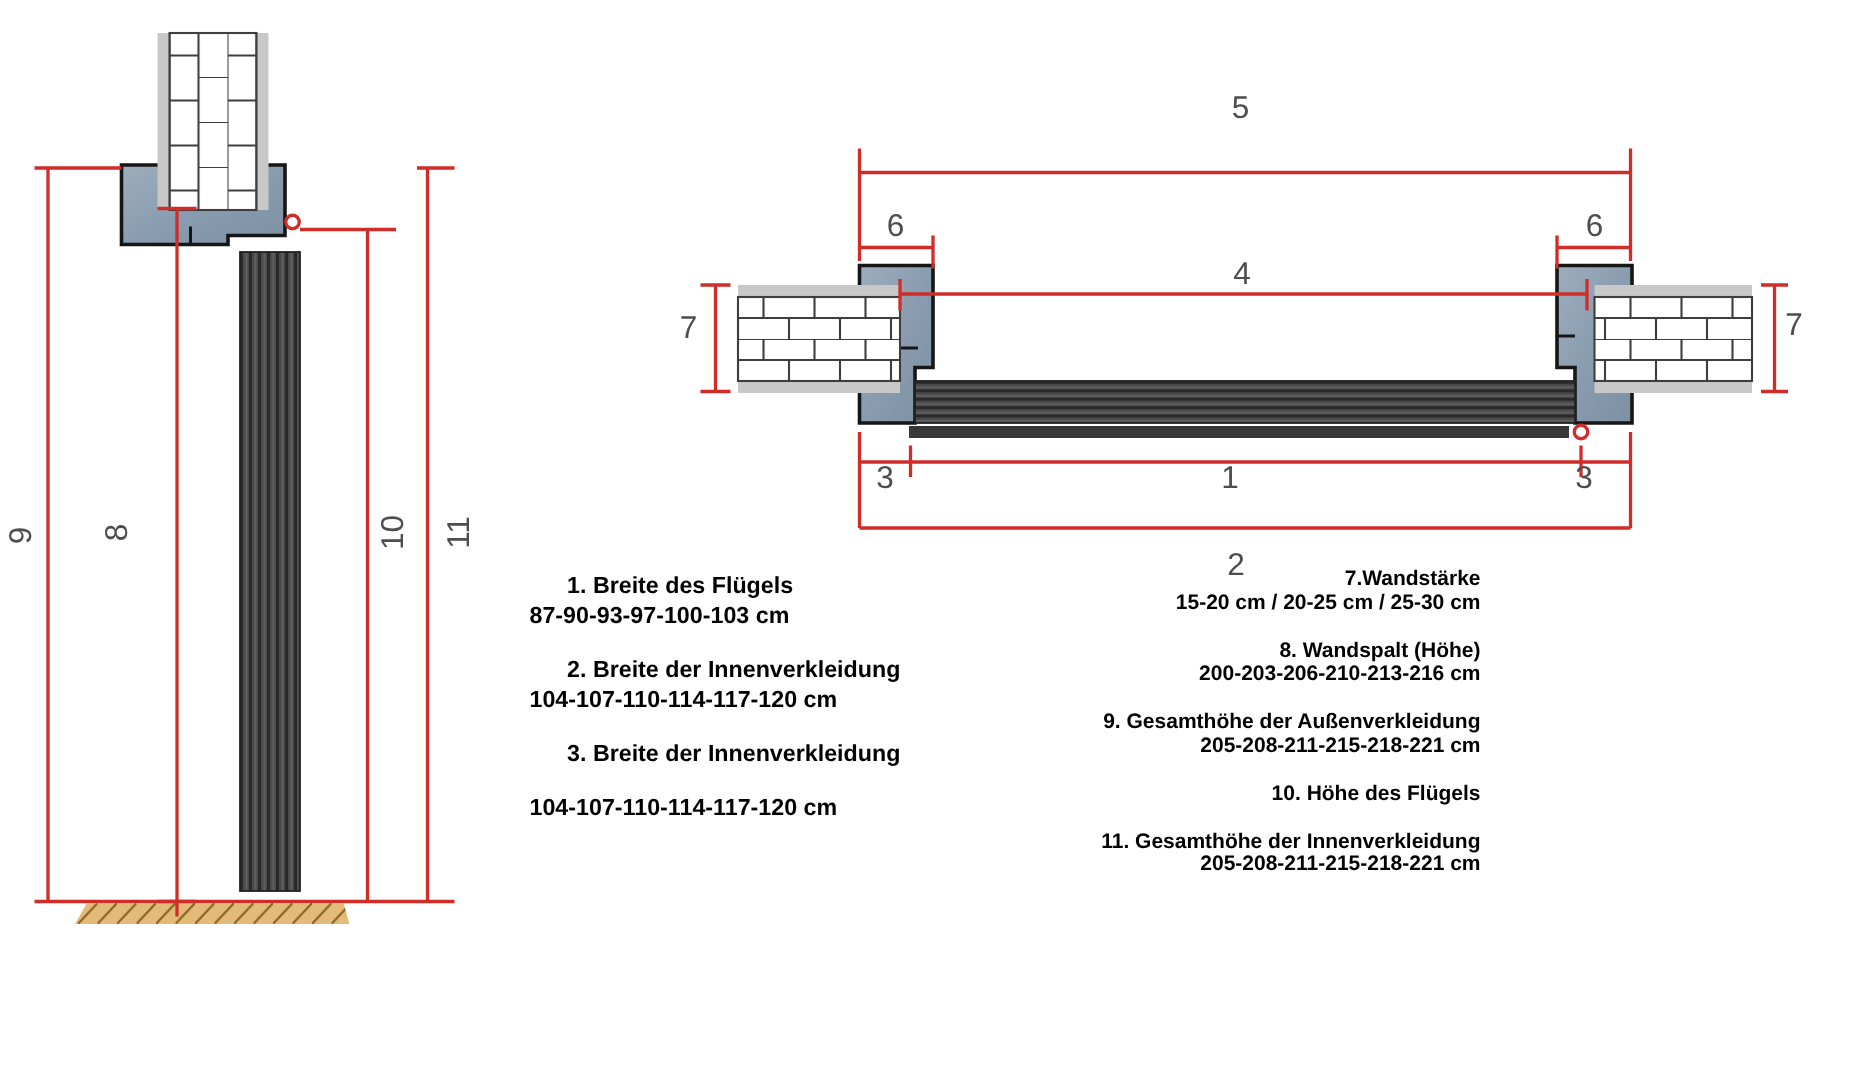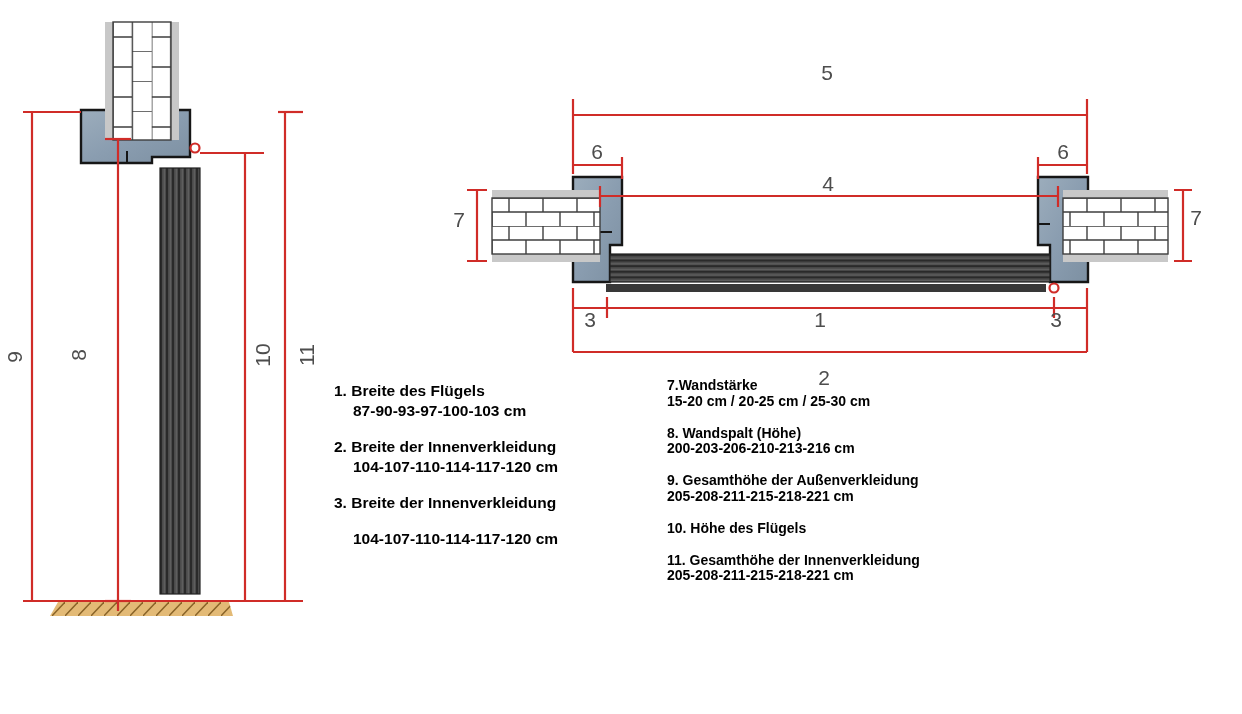--- a/index.html
+++ b/index.html
@@ -8,24 +8,24 @@
     font-family:"Liberation Sans",sans-serif;overflow:hidden;
   }
   .drawing-svg{position:absolute;left:0;top:0;}
   .dim-label{
     font-family:"Liberation Sans",sans-serif;
     font-size:21px;fill:#4d4d4d;
   }
   .spec-list{position:absolute;color:#000;}
   .spec-left{left:334px;top:381px;width:300px;font-size:15.5px;line-height:20px;font-weight:bold;}
   .spec-left .spec-item{margin-bottom:16px;}
-  .spec-left .spec-head{padding-left:19px;text-indent:-19px;}
+  .spec-left .spec-head{padding-left:19px;text-indent:-19px;margin-left:44px;}
   .spec-left .spec-val{padding-left:19px;}
   .spec-right{left:667px;top:378px;width:320px;font-size:14px;line-height:15.5px;font-weight:bold;}
-  .spec-right .spec-item{margin-bottom:16.5px;}
+  .spec-right .spec-item{margin-bottom:16.5px;text-align:right;}
 </style>
 </head>
 <body>
 
 <div class="page">
 
   <svg class="drawing-svg" width="1242" height="714" viewBox="0 0 1242 714">
     <defs>
       <linearGradient id="slateGrad" x1="0" y1="0" x2="1" y2="1">
         <stop offset="0" stop-color="#9cadbc"></stop>

